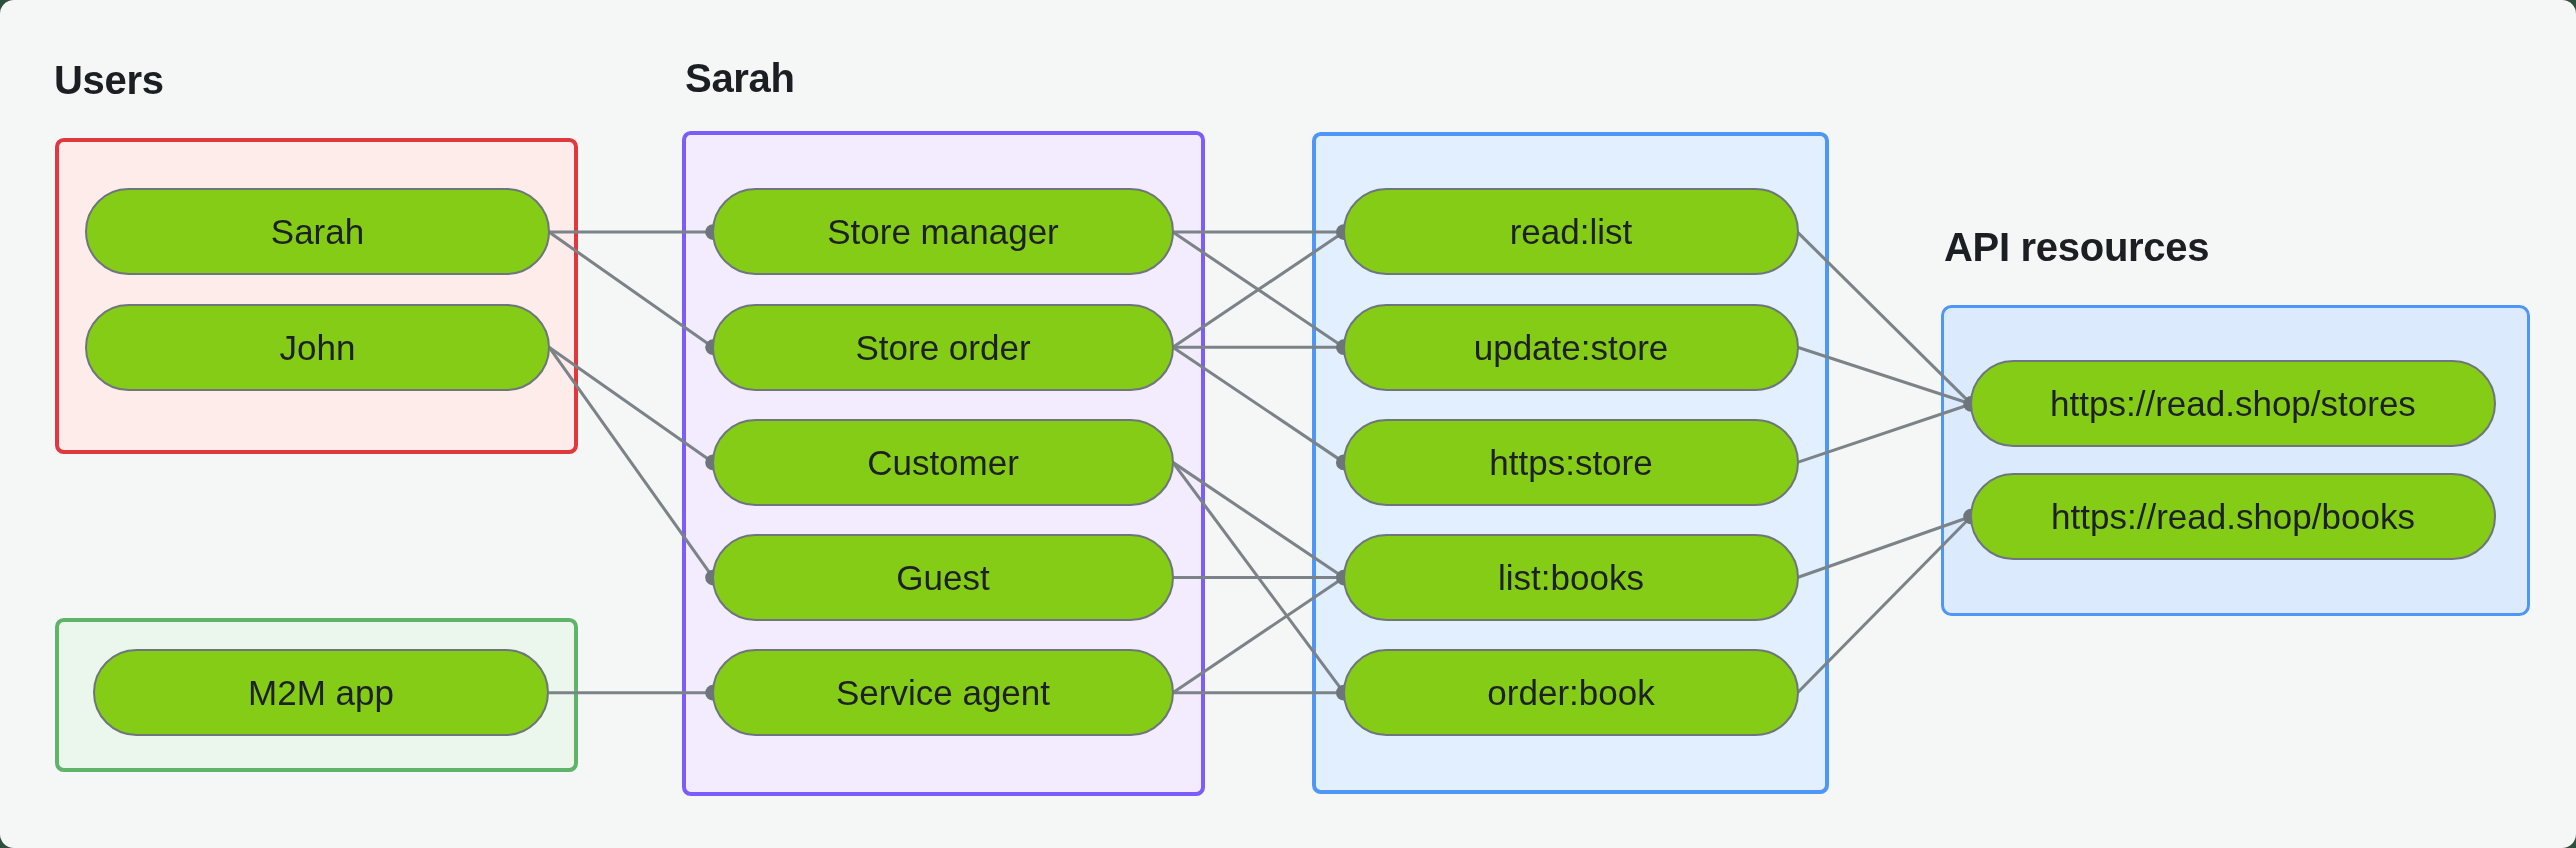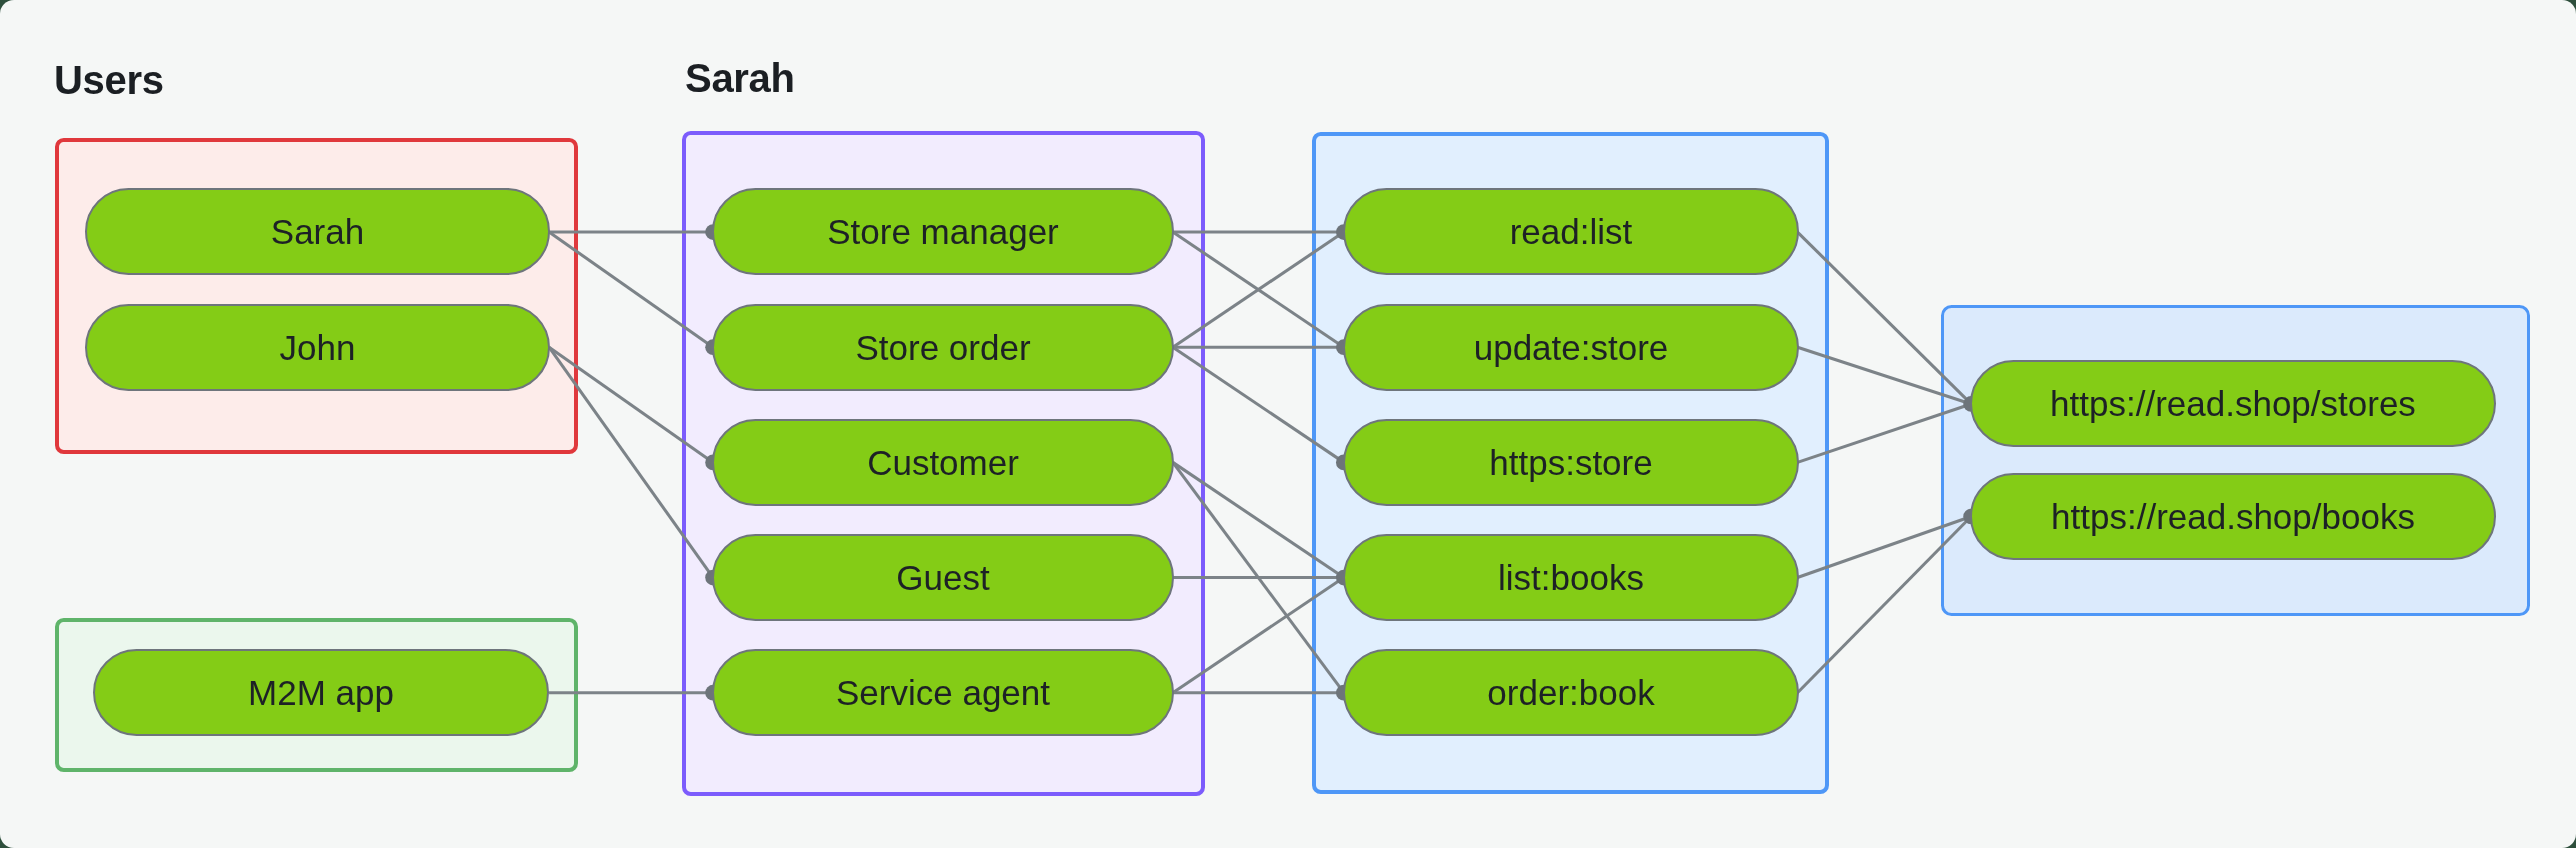--- a/index.html
+++ b/index.html
@@ -61,20 +61,21 @@
     pointer-events: none;
   }
 </style>
 </head>
 <body>
 
 <div id="canvas">
 
   <div class="group-label" id="users-label">Users</div>
   <div class="group-label" id="roles-label">Sarah</div>
+  <div class="group-label" id="api-label">API resources</div>
 
   <div class="group-box" id="users-box"></div>
   <div class="group-box" id="m2m-box"></div>
   <div class="group-box" id="roles-box"></div>
   <div class="group-box" id="permissions-box"></div>
   <div class="group-box" id="api-box"></div>
 
   <svg id="edges-layer" xmlns="http://www.w3.org/2000/svg" viewBox="0 0 2952 972" width="2576" height="848">
       <line x1="629" y1="266" x2="817" y2="266" stroke="#7c8388" stroke-width="3.5"></line>
       <line x1="629" y1="266" x2="817" y2="398" stroke="#7c8388" stroke-width="3.5"></line>

